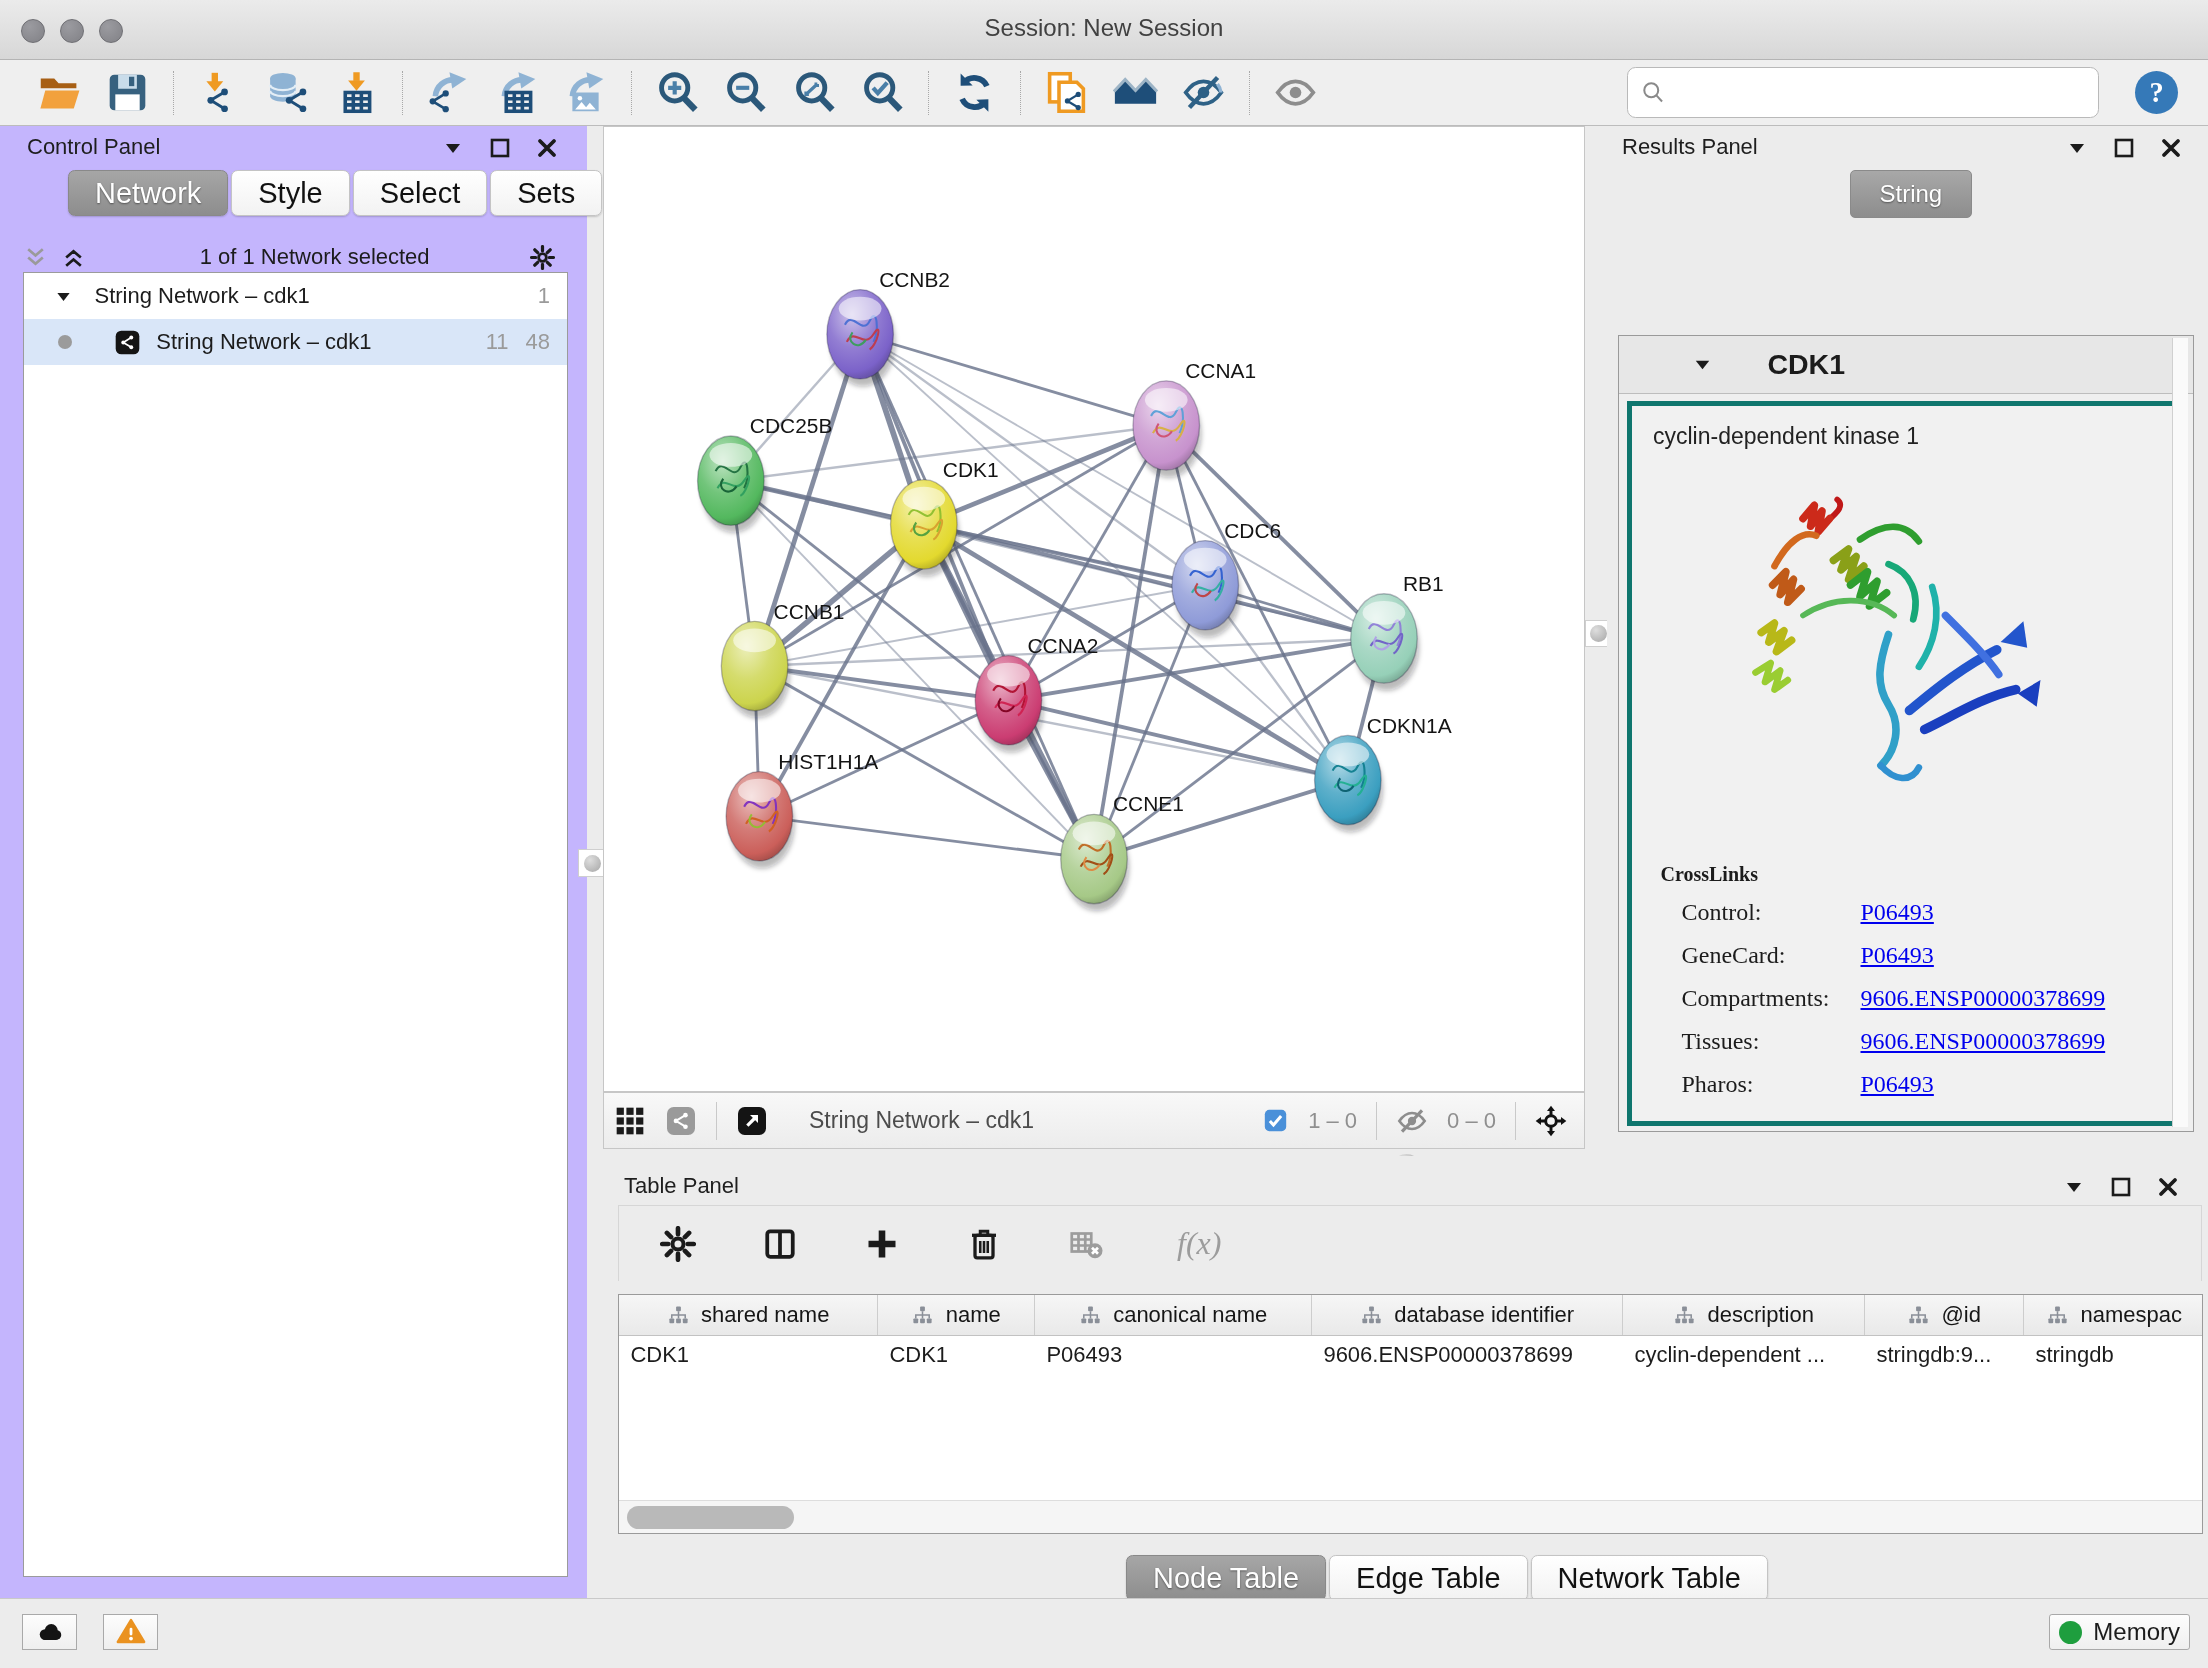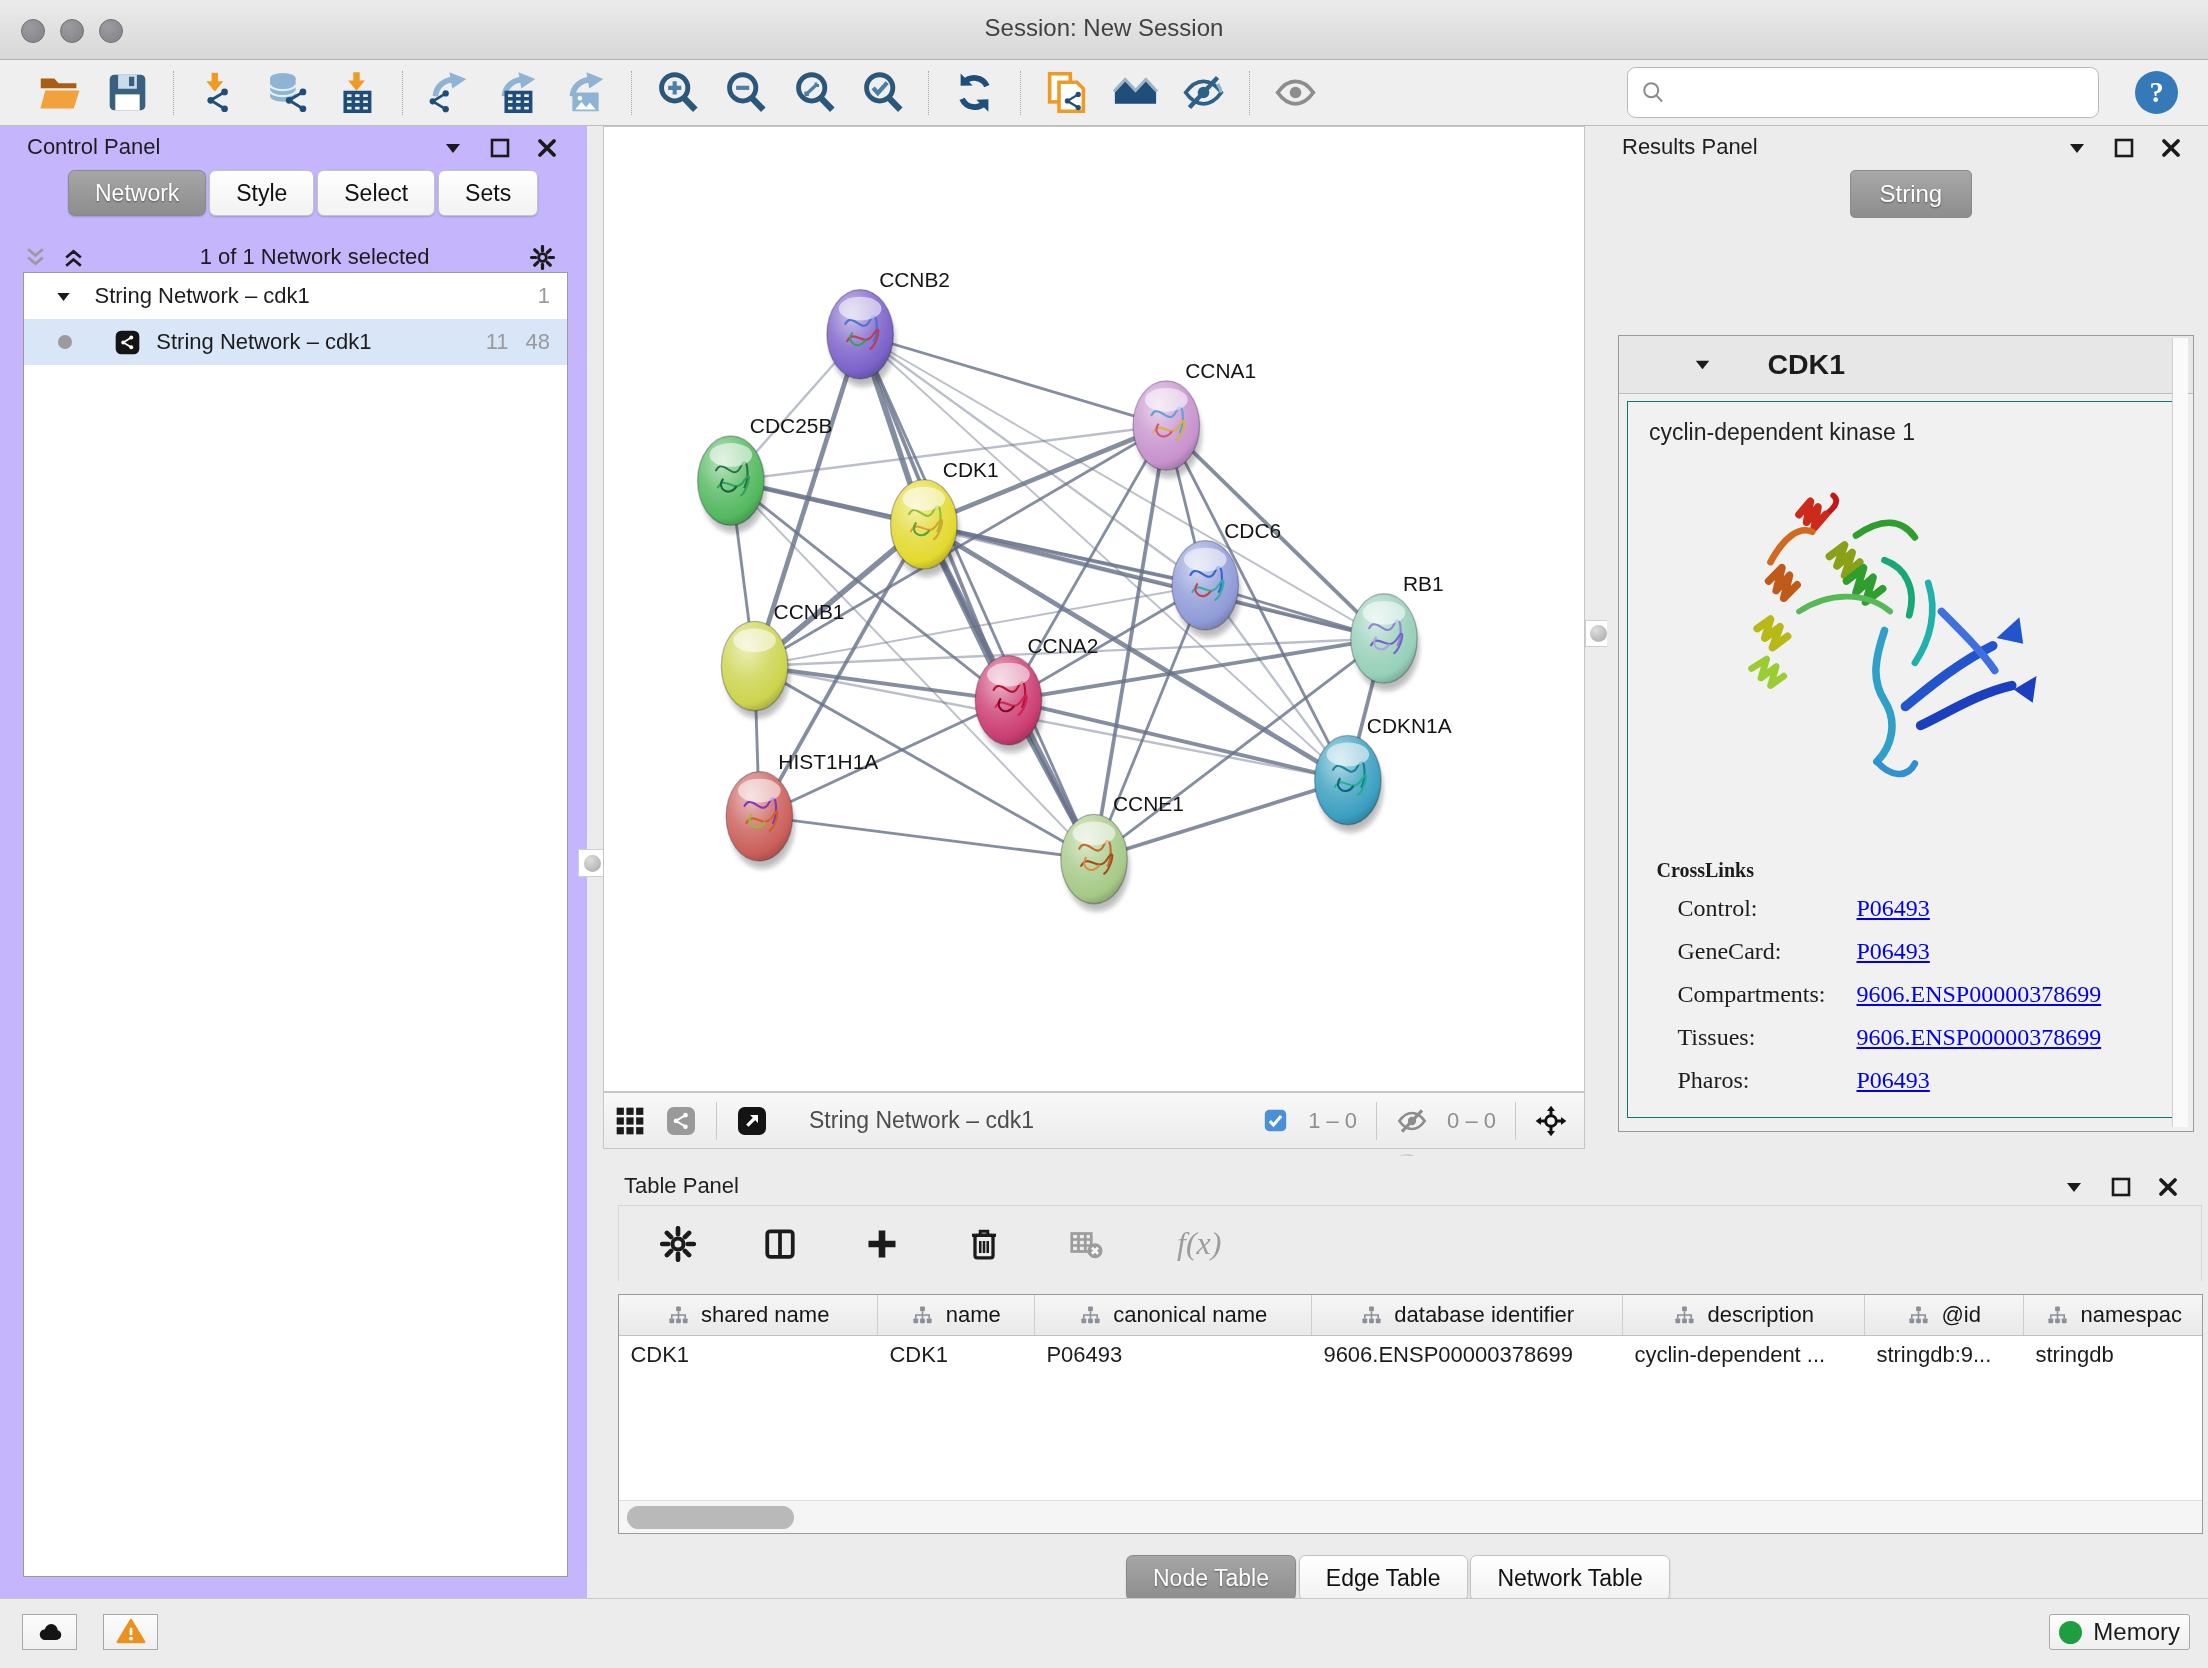--- a/index.html
+++ b/index.html
@@ -31,21 +31,21 @@
 
   
   #control-panel{position:absolute;left:0;top:126px;width:587px;height:1472px;background:#c4b5fd;}
   .panel-title{font-size:22px;color:#1e1e1e;}
   #cp-title{position:absolute;left:27px;top:7.6px;}
   .panel-icons{position:absolute;display:flex;align-items:center;gap:23px;}
   #cp-icons{right:28.5px;top:9.5px;}
   .panel-icons .ic{width:24px;height:24px;}
   .tabs-row{display:flex;gap:2.9px;}
   #cp-tabs{position:absolute;left:68px;top:44px;}
-  .tab{height:44px;padding:0 26px;display:flex;align-items:center;font-size:23px;border:1px solid #c4c4c4;
+  .tab{height:44px;padding:0 26px;display:flex;align-items:center;font-size:29px;border:1px solid #c4c4c4;
     background:linear-gradient(#ffffff,#f2f2f2);border-radius:6.7px;box-shadow:0 1px 1.9px rgba(0,0,0,.18);color:#111;}
   .tab.active{background:linear-gradient(#a6a6a6,#8d8d8d);border-color:#898989;color:#fff;
     text-shadow:0 1px 1.9px rgba(0,0,0,.45);}
   #cp-status{position:absolute;left:23px;right:19px;top:110px;height:42px;display:flex;align-items:center;}
   #cp-status .ic{width:25px;height:25px;margin-right:13.3px;}
   #cp-status-text{flex:1;text-align:center;font-size:22px;}
   #cp-gear{width:28.5px;height:28.5px;}
   #cp-list{position:absolute;left:23px;top:146px;width:545px;height:1305px;background:#fff;
     border:1.9px solid #9b9b9b;box-sizing:border-box;}
   .net-row{display:flex;align-items:center;height:46px;font-size:22px;}
@@ -90,21 +90,21 @@
     box-shadow:0 1px 1.9px rgba(0,0,0,.15);}
   #btn-expand{left:72px;top:32px;}
   #btn-collapse{left:295px;top:32px;}
   #rp-box2{position:absolute;left:11.4px;top:209px;width:576px;height:797px;background:#efefef;
     border:1.9px solid #9a9a9a;box-sizing:border-box;}
   #gene-header{position:absolute;left:0;top:0;right:0;height:57px;background:#e7e7e7;
     border-bottom:1px solid #bdbdbd;display:flex;align-items:center;}
   #gene-header .ic{width:23px;height:23px;margin-left:72px;}
   #gene-symbol{font-size:28.5px;font-weight:bold;margin-left:53px;}
   #gene-inner{position:absolute;left:7.6px;top:65px;width:548px;height:715px;background:#f1f1f1;
-    border:1px solid #0f766e;}
+    border:5px solid #0f766e;}
   #gene-desc{position:absolute;left:21px;top:17px;font-size:23px;color:#222;}
   #protein-img{position:absolute;left:114px;top:67px;}
   #crosslinks{position:absolute;left:28.5px;top:457px;font-family:"Liberation Serif",serif;}
   #cl-heading{font-size:20px;font-weight:bold;margin-bottom:13.3px;}
   .cl-row{display:flex;margin-bottom:16px;font-size:24px;}
   .cl-label{width:179px;margin-left:21px;}
   .cl-value{color:#0000ee;text-decoration:underline;}
   #rp-scroll{position:absolute;right:5.7px;top:1.9px;width:15px;height:789px;background:#fafafa;
     border-left:1px solid #d0d0d0;}
 

